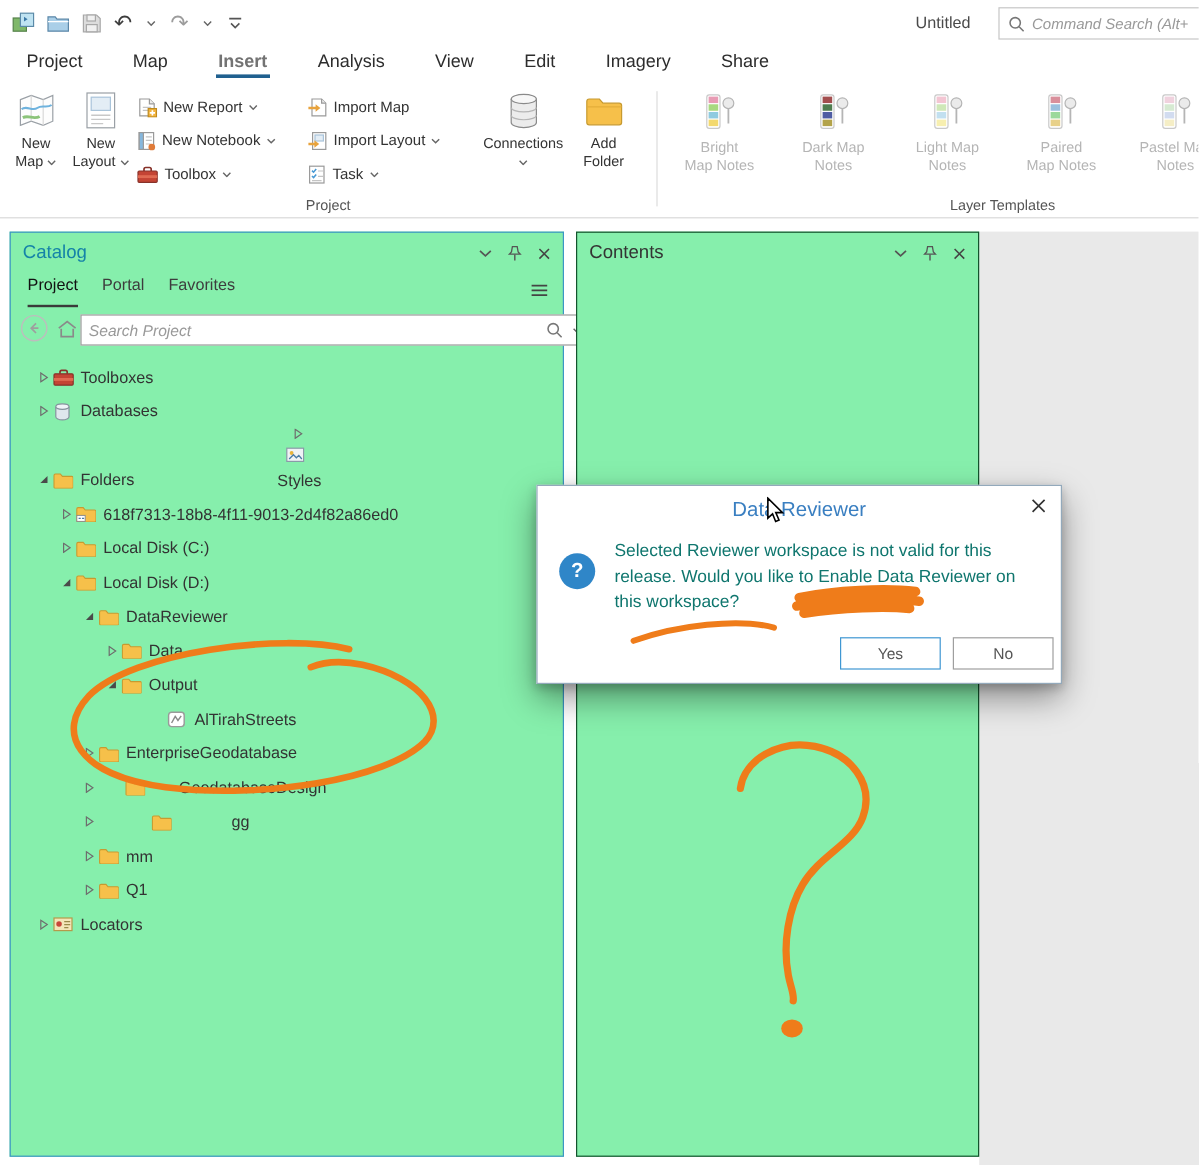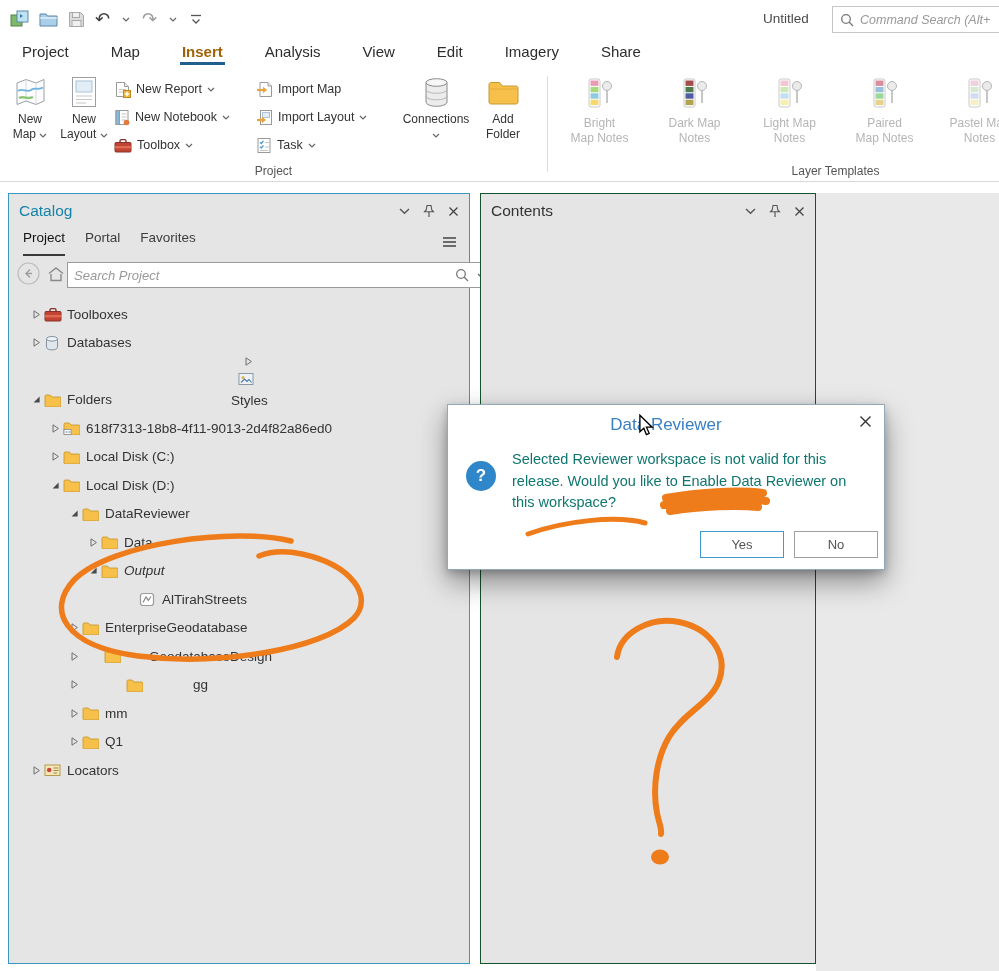--- a/index.html
+++ b/index.html
@@ -11,34 +11,34 @@
 #qat{position:absolute;left:10px;top:5px;height:28px;display:flex;align-items:center;gap:10px}
 .qat-btn{display:inline-flex;align-items:center;justify-content:center;min-width:12px;height:24px}
 #untitled{position:absolute;left:763px;top:11px;font-size:13.5px;color:#4a4a4a}
 #cmdsearch{position:absolute;left:832px;top:6px;width:175px;height:27px;border:1px solid #c6c6c6;
   background:#fff;display:flex;align-items:center;padding:0 7px;gap:6px}
 #cmdsearch input{border:none;outline:none;flex:1;font-size:12.5px;font-family:inherit;background:transparent}
 input::placeholder{font-style:italic;color:#999}
 
 #ribbon-tabs{position:absolute;left:20px;top:40px;height:28px;display:flex;gap:38px;align-items:flex-start}
 .rtab{font-size:15px;color:#2d2d2d;padding:3px 2px 5px;cursor:default;white-space:nowrap}
-.rtab.active{font-weight:bold;color:#a16207;border-bottom:3px solid var(--underline,#20608f);padding-bottom:2px}
+.rtab.active{font-weight:bold;color:#737373;border-bottom:3px solid var(--underline,#20608f);padding-bottom:2px}
 
 #ribbon-body{position:absolute;left:0;top:68px;width:999px;height:114px;background:#fff;border-bottom:1px solid #d9d9d9;overflow:hidden}
 .vsep{position:absolute;top:8px;height:96px;width:1px;background:#dcdcdc}
 .rgroup-label{position:absolute;bottom:3px;font-size:12px;color:#555;text-align:center}
 .bigbtn{position:absolute;top:6px;text-align:center;font-size:12px;color:#333;line-height:15px;cursor:default}
 .bico{display:flex;align-items:center;justify-content:center;height:36px;margin-bottom:2px}
 .srow{position:absolute;height:22px;display:flex;align-items:center;gap:5px;font-size:12.5px;color:#333;white-space:nowrap;cursor:default}
 #tpl-items{position:absolute;left:552px;top:0;width:447px;height:100px;display:flex;overflow:hidden}
 .tpl{width:95px;flex:0 0 95px;text-align:center;padding-top:6px;color:var(--disabled,#b5b5b5);font-size:12px;line-height:15px}
 .tpl-ic{height:42px;display:flex;align-items:center;justify-content:center}
 
 #graystrip{position:absolute;left:816px;top:193px;width:183px;height:778px;background:#e9e9e9}
-.panel{position:absolute;background:#e5e5e5}
+.panel{position:absolute;background:#86efac}
 #catalog{left:8px;top:193px;width:462px;height:771px;border:1px solid var(--panelborder,#3c96c4)}
 #contents{left:480px;top:193px;width:336px;height:771px;border:1px solid #14532d}
 .phdr{position:absolute;left:0;top:0;right:0;height:34px}
 .ptitle{position:absolute;left:10px;top:8px;font-size:15.5px}
 #catalog .ptitle{color:var(--teal,#1583a8)}
 #contents .ptitle{color:#333}
 .picons{position:absolute;right:10px;top:10px;display:flex;gap:13px;align-items:center}
 .picon{display:inline-flex;align-items:center}
 #cat-tabs{position:absolute;left:14px;top:36px;height:26px;display:flex;gap:20px}
 .ctab{font-size:13.5px;color:#3d3d3d;padding-bottom:4px;cursor:default}
@@ -561,21 +561,21 @@
               <path d="M2 0.8L7.4 4.5 2 8.2z" fill="none" stroke="#6e6e6e"></path>
             </svg>
           </span>
           <span class="tico">
             <svg width="17" height="14" viewBox="0 0 17 14">
               <path d="M1 3.2c0-.7.5-1.2 1.2-1.2h4.1L8 4h7.8c.7 0 1.2.5 1.2 1.2v7.6c0 .7-.5 1.2-1.2 1.2H2.2c-.7 0-1.2-.5-1.2-1.2z" fill="#f6c04a" stroke="#c79a30" stroke-width="0.9"></path>
             </svg>
           </span>
           <span class="tlbl">Data</span>
         </div>
-        <div class="trow" style="padding-left: 77px; font-style: italic;">
+        <div class="trow" style="padding-left: 77px;">
           <span class="texp">
             <svg width="9" height="9" viewBox="0 0 9 9">
               <path d="M7.6 1.6v6h-6z" fill="#4a4a4a"></path>
             </svg>
           </span>
           <span class="tico">
             <svg width="17" height="14" viewBox="0 0 17 14">
               <path d="M1 3.2c0-.7.5-1.2 1.2-1.2h4.1L8 4h7.8c.7 0 1.2.5 1.2 1.2v7.6c0 .7-.5 1.2-1.2 1.2H2.2c-.7 0-1.2-.5-1.2-1.2z" fill="#f6c04a" stroke="#c79a30" stroke-width="0.9"></path>
             </svg>
           </span>

